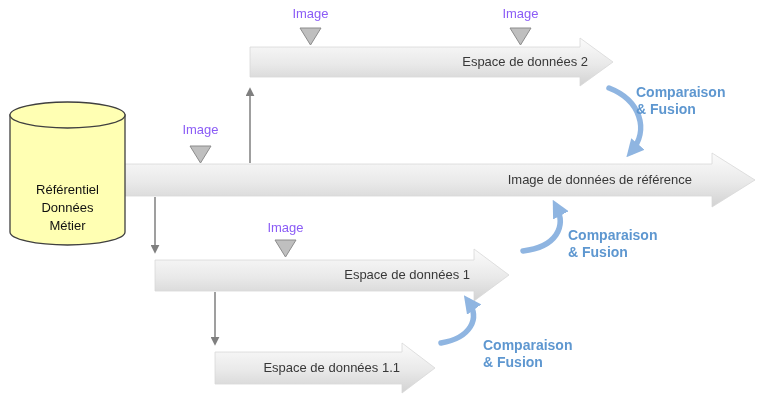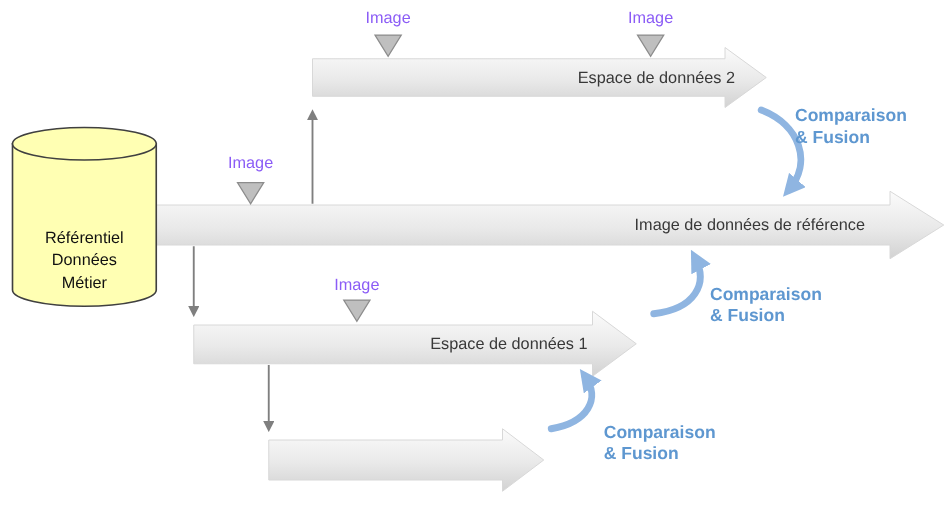--- a/index.html
+++ b/index.html
@@ -77,20 +77,21 @@
     </g>
   </svg>
 
   <div class="db-lbl">Référentiel
 Données
 Métier</div>
 
   <div class="band-lbl" style="right:171px;top:54px;">Espace de données 2</div>
   <div class="band-lbl" style="right:67px;top:172px;">Image de données de référence</div>
   <div class="band-lbl" style="right:289px;top:267px;margin-left:31px;">Espace de données 1</div>
+  <div class="band-lbl" style="right:359px;top:360px;">Espace de données 1.1</div>
 
   <div class="img-lbl" style="left:280px;top:6px;width:61px;">Image</div>
   <div class="img-lbl" style="left:490px;top:6px;width:61px;">Image</div>
   <div class="img-lbl" style="left:170px;top:122px;width:61px;">Image</div>
   <div class="img-lbl" style="left:255px;top:220px;width:61px;">Image</div>
 
   <div class="merge-lbl" style="left:636px;top:84px;width:120px;">Comparaison
 &amp; Fusion</div>
   <div class="merge-lbl" style="left:568px;top:227px;width:124px;">Comparaison
 &amp; Fusion</div>

